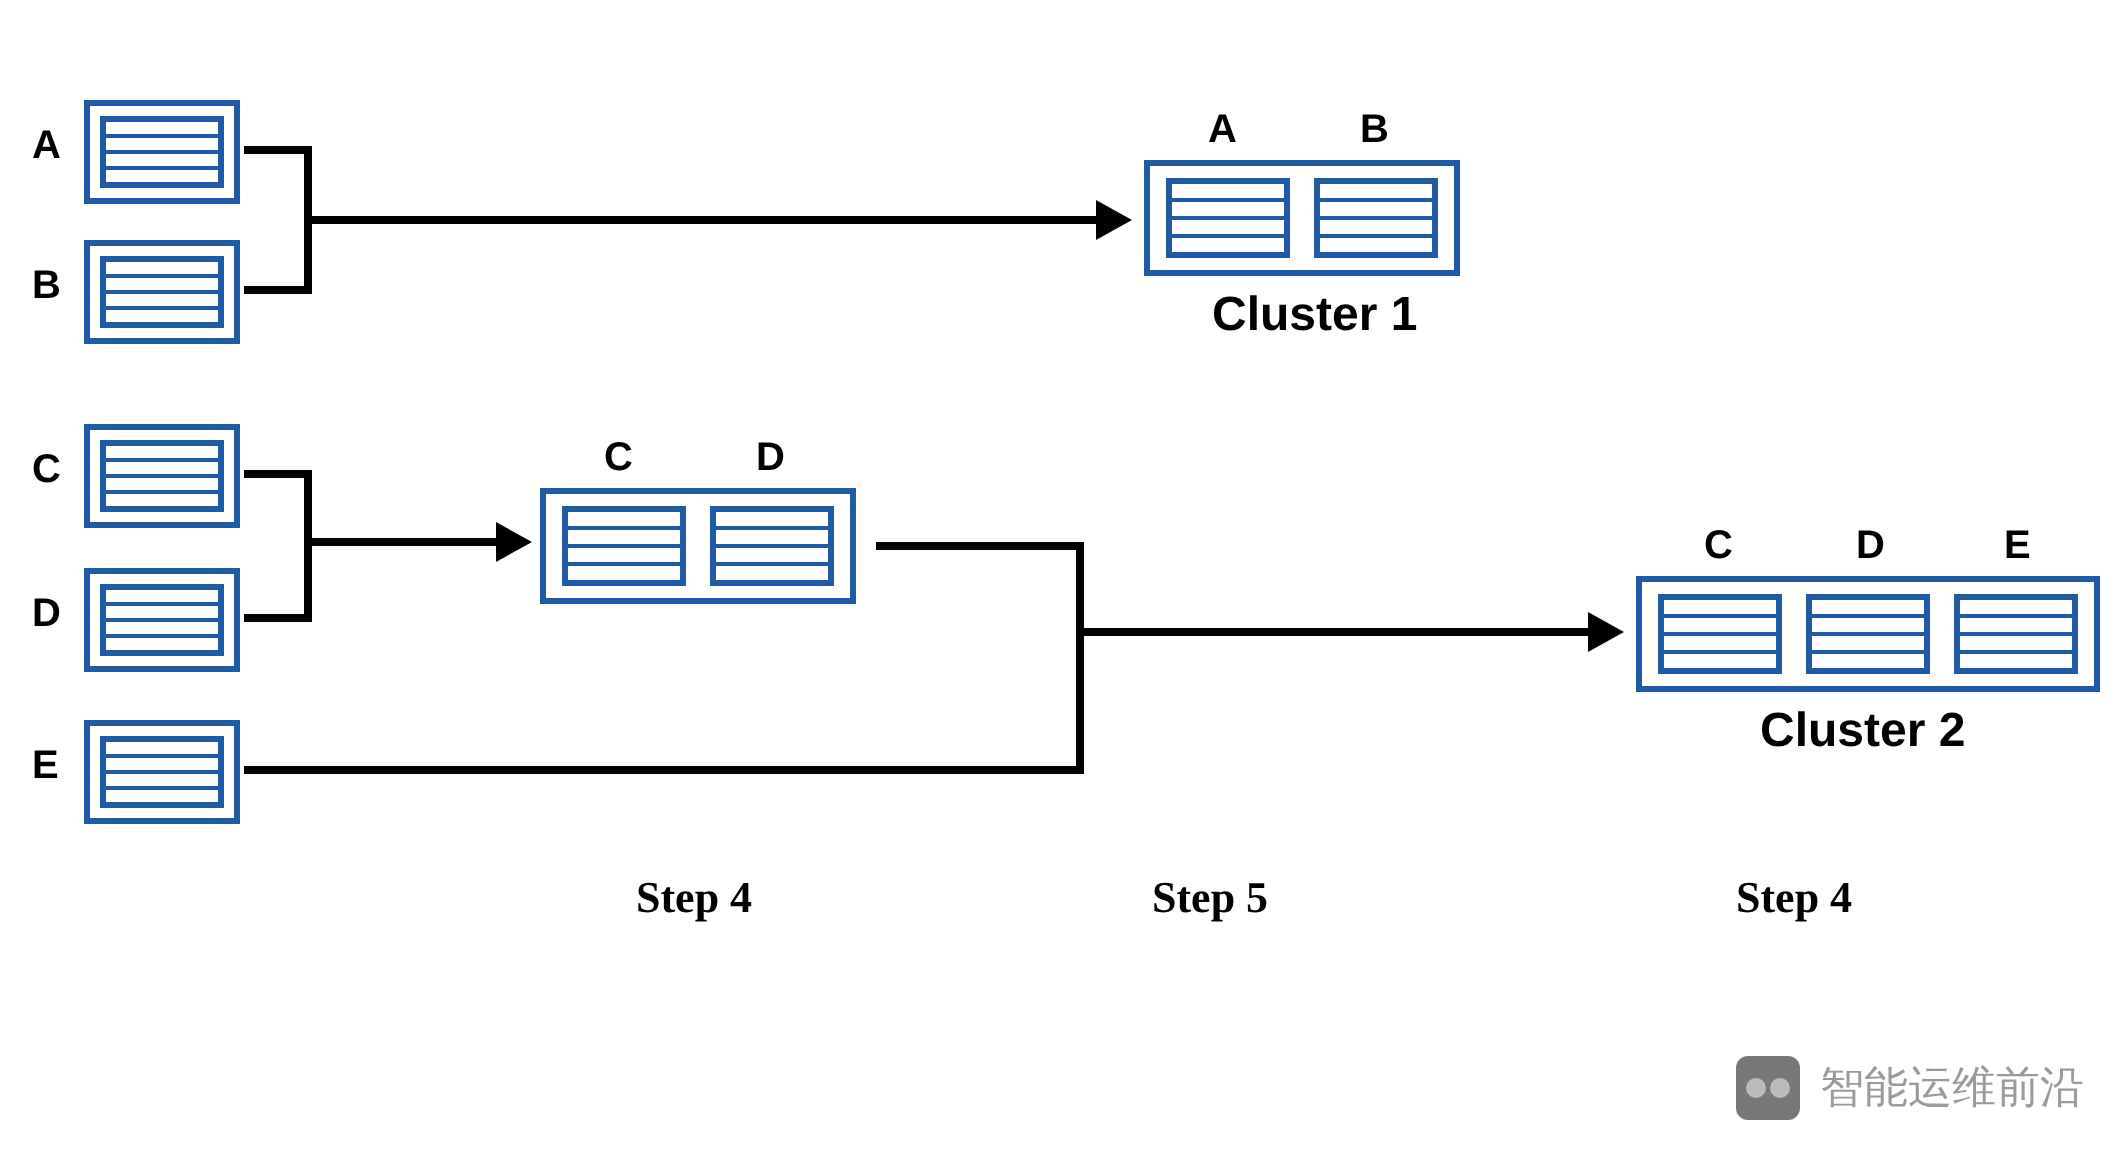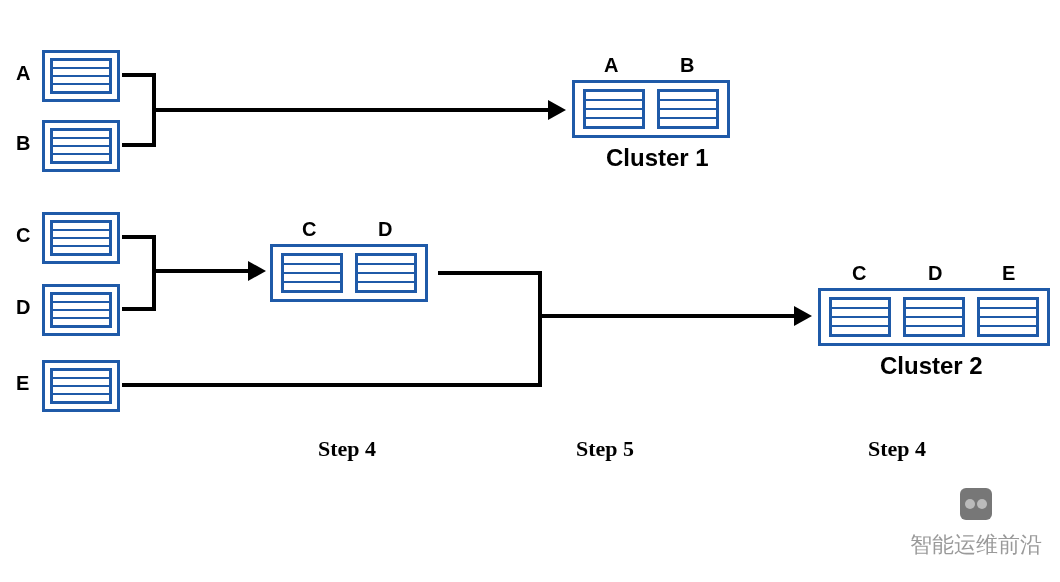--- a/index.html
+++ b/index.html
@@ -101,21 +101,20 @@
   .wm {
     position: absolute;
     right: 18px;
     bottom: 22px;
     display: flex;
     align-items: center;
     gap: 10px;
     color: #9a9a9a;
     font-size: 22px;
     font-family: sans-serif;
-    flex-direction: column;
   }
   .wm .wicon {
     width: 32px; height: 32px;
     border-radius: 6px;
     background: #777;
     position: relative;
   }
   .wm .wicon::before, .wm .wicon::after {
     content:"";
     position:absolute;

